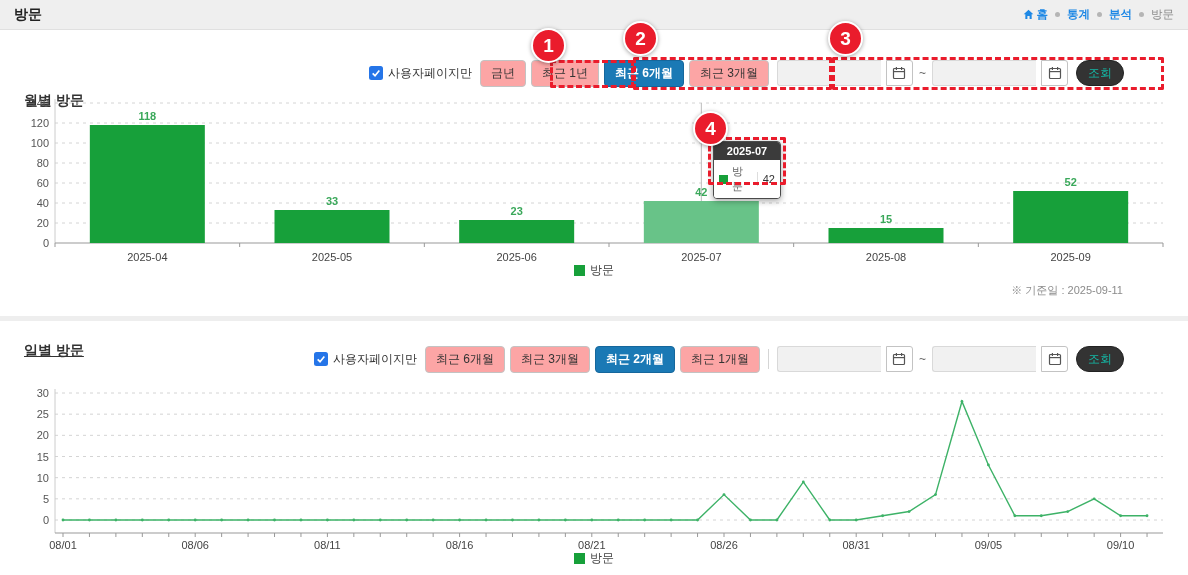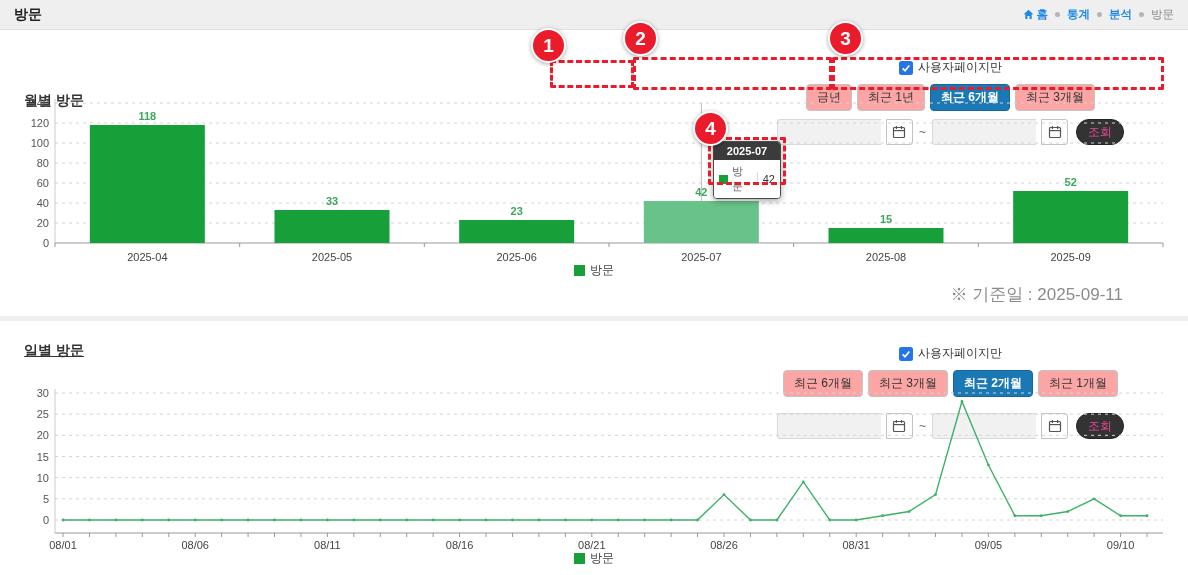--- a/index.html
+++ b/index.html
@@ -22,21 +22,21 @@
   .crumb { color:#1e88e5; font-weight:bold; text-decoration:none; display:flex; align-items:center; gap:3px; cursor:pointer; }
   .crumb.current { color:#8a8a8a; font-weight:normal; cursor:default; }
   .bdot { width:5px; height:5px; border-radius:50%; background:#b5b5b5; display:inline-block; }
 
   
   .sec-title { position:absolute; left:24px; font-size:14px; font-weight:bold; color:#333; }
   #monthlyTitle { top:64px;margin-top:28px; }
   #dailyTitle  { top:342px;text-decoration:underline; }
 
   
-  .controls { position:absolute; right:23px; display:flex; align-items:center; gap:8px; height:28px;flex-direction:column; }
+  .controls { position:absolute; right:23px; display:flex; align-items:center; gap:8px; height:28px; }
   #monthlyControls { top:59px; }
   #dailyControls   { top:345px; }
 
   .chk { display:flex; align-items:center; gap:5px; font-size:12px; color:#333; cursor:pointer; }
   .chkbox {
     width:14px; height:14px; background:#2575e8; border-radius:2.5px;
     display:inline-flex; align-items:center; justify-content:center;
   }
   .btn-group { display:flex; gap:5px; }
   .btn {
@@ -51,37 +51,37 @@
   .date-input {
     width:104px; height:26px; background:#f1f1f1; border:1px solid #d9d9d9;
     border-radius:3px 0 0 3px; border-right:none; font-size:12px; padding:0 6px;
   }
   .cal-btn {
     width:27px; height:26px; background:#fff; border:1px solid #c3c3c3; border-radius:0 3px 3px 0;
     display:inline-flex; align-items:center; justify-content:center; cursor:pointer;
   }
   .tilde { font-size:12px; color:#666; margin:0 1px; }
   .search-btn {
-    height:26px; padding:0 11px; margin-left:3px; background:#333; color:#ec4899;
+    height:26px; padding:0 11px; margin-left:3px; background:#333; color:#14b8a6;
     border:1px solid #222; border-radius:13px; font-size:12px; cursor:pointer;
     font-family:"Liberation Sans",sans-serif;
   }
 
   
   .chart-wrap { position:absolute; left:24px; width:1140px; }
   #monthlyChartWrap { top:95px; height:170px; }
   #dailyChartWrap   { top:385px; height:166px; }
   svg { display:block; font-family:"Liberation Sans",sans-serif; }
 
   .legend { position:absolute; left:24px; width:1140px; display:flex; justify-content:center; align-items:center; gap:5px; font-size:12px; color:#444; }
   #monthlyLegend { top:262px; }
   #dailyLegend   { top:550px; }
   .legend-swatch { width:11px; height:11px; background:#17a03a; display:inline-block; }
 
-  .footnote { position:absolute; right:24px; top:283px; font-size:17px; color:#8b8b8b; }
+  .footnote { position:absolute; right:24px; top:283px; font-size:11px; color:#8b8b8b; }
 
   
   .tooltip {
     position:absolute; left:713px; top:141px; width:68px; z-index:4;
     border:1px solid #4a4a4a; border-radius:4px; overflow:hidden;
     background:#fff; box-shadow:0 2px 6px rgba(0,0,0,.35); font-size:11px;
   }
   .tooltip-header { background:#3b3b3b; color:#fff; text-align:center; padding:3px 0; font-weight:bold; }
   .tooltip-body { display:flex; align-items:center; padding:4px 5px; gap:4px; background:#fff; }
   .tooltip-swatch { width:9px; height:9px; background:#17a03a; flex:none; }

